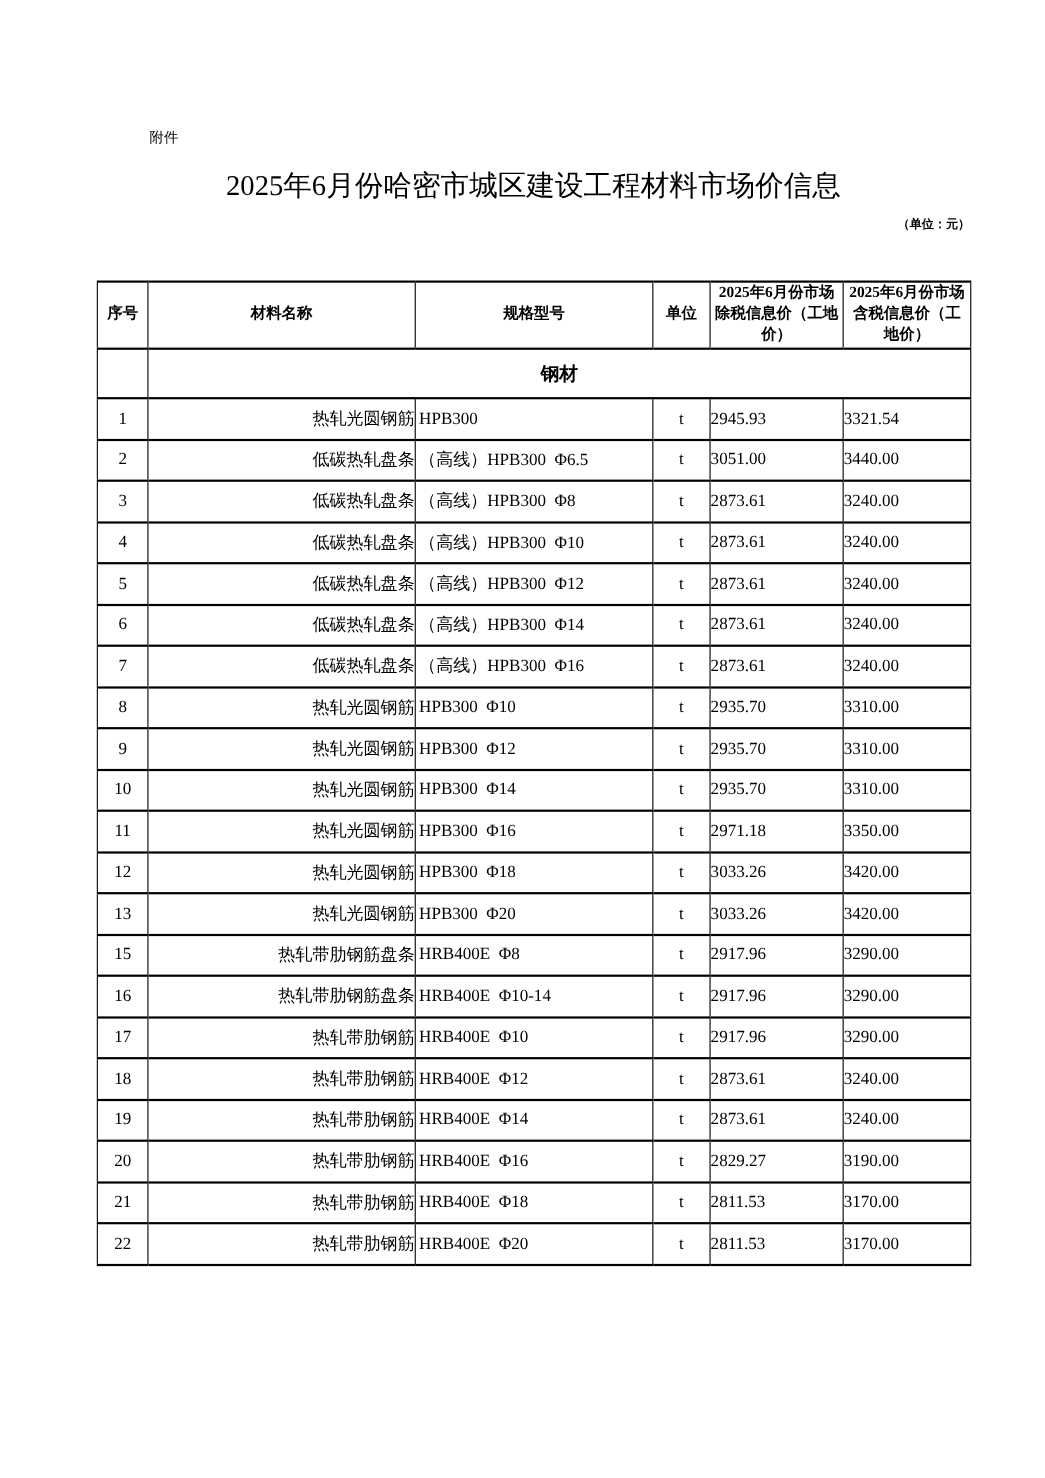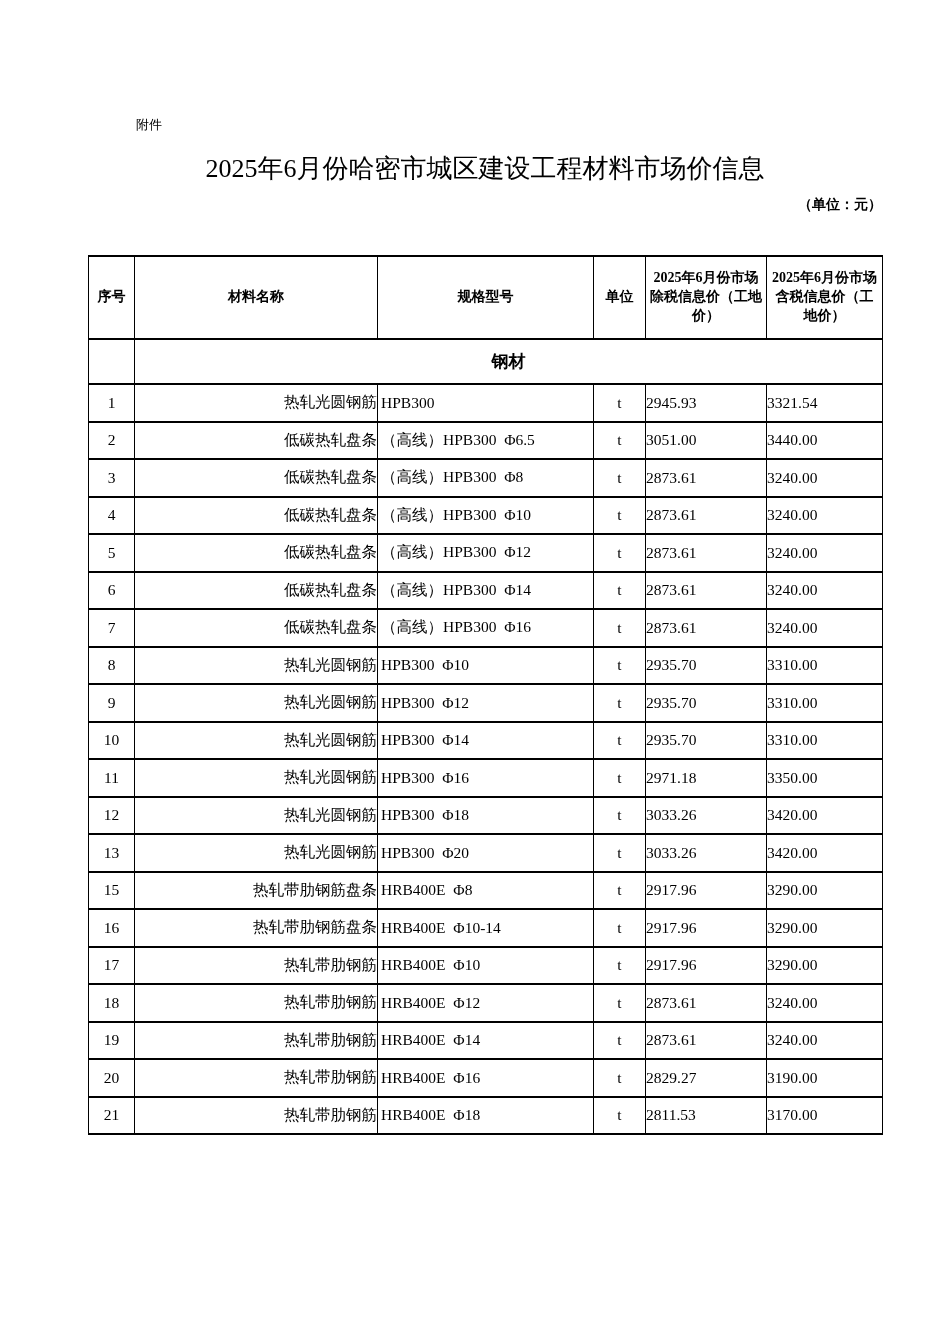--- a/index.html
+++ b/index.html
@@ -41,21 +41,21 @@
     font-weight: normal;
     font-family: "Liberation Serif", "DejaVu Serif", serif;
     white-space: nowrap;
   }
   .unit-note {
     position: absolute;
     left: 88px;
     top: 196px;
     width: 794px;
     text-align: right;
-    font-size: 14px;
+    font-size: 11px;
     font-weight: bold;
     font-family: "Liberation Sans", "DejaVu Sans", sans-serif;
   }
   table.price-table {
     position: absolute;
     left: 88px;
     top: 255px;
     width: 794px;
     border-collapse: collapse;
     table-layout: fixed;
@@ -70,21 +70,21 @@
     padding: 0;
     overflow: hidden;
     vertical-align: middle;
   }
   .price-table thead th {
     height: 59px;
     font-size: 14px;
     font-weight: bold;
     text-align: center;
     line-height: 1.35;
-    padding: 11px 2px;
+    padding: 0 2px;
   }
   tr.section-row td {
     height: 43px;
   }
   td.section-cell {
     text-align: center;
     font-weight: bold;
     font-size: 17px;
   }
   tr.data-row td {
@@ -286,16 +286,24 @@
     <td class="c-price">3190.00</td>
   </tr>
         <tr class="data-row">
     <td class="c-seq">21</td>
     <td class="c-name">热轧带肋钢筋</td>
     <td class="c-spec">HRB400E  Φ18</td>
     <td class="c-unit">t</td>
     <td class="c-price">2811.53</td>
     <td class="c-price">3170.00</td>
   </tr>
+        <tr class="data-row">
+    <td class="c-seq">22</td>
+    <td class="c-name">热轧带肋钢筋</td>
+    <td class="c-spec">HRB400E  Φ20</td>
+    <td class="c-unit">t</td>
+    <td class="c-price">2811.53</td>
+    <td class="c-price">3170.00</td>
+  </tr>
       </tbody>
   </table>
 
 </div>
 
 </body></html>

